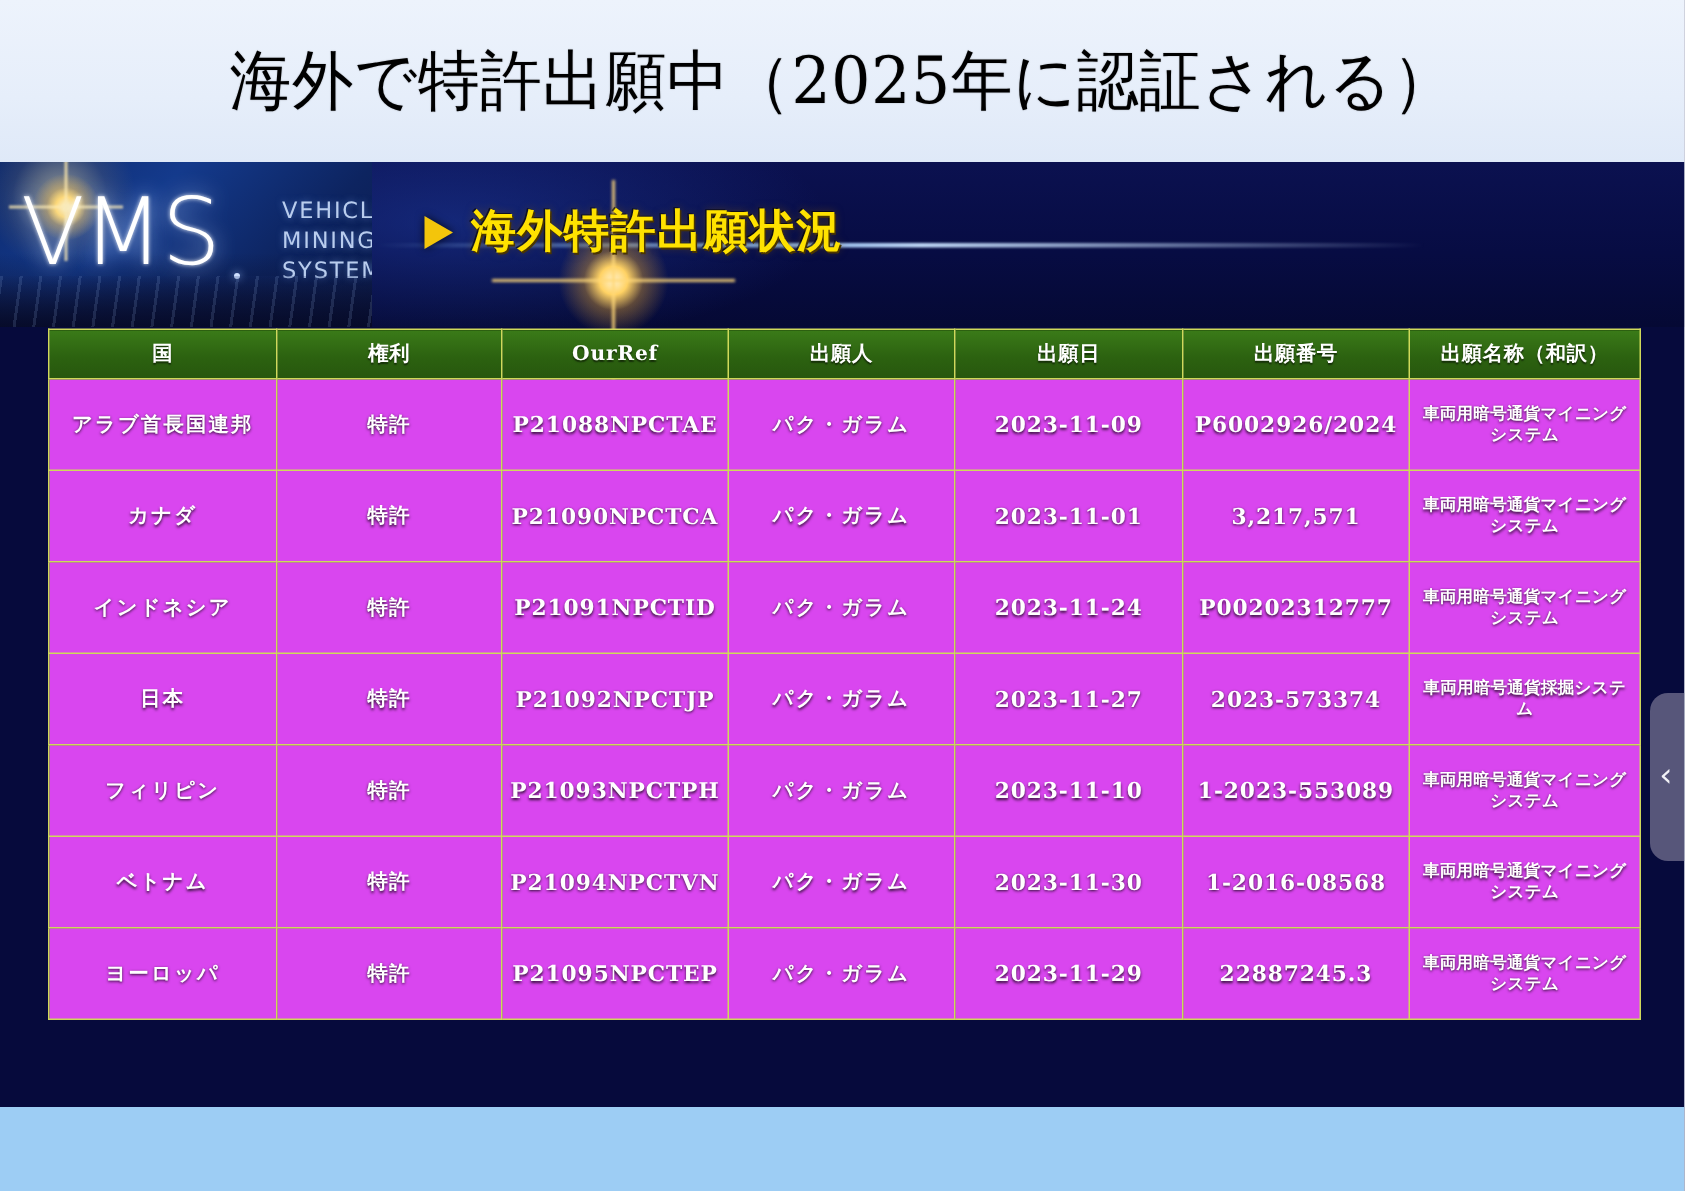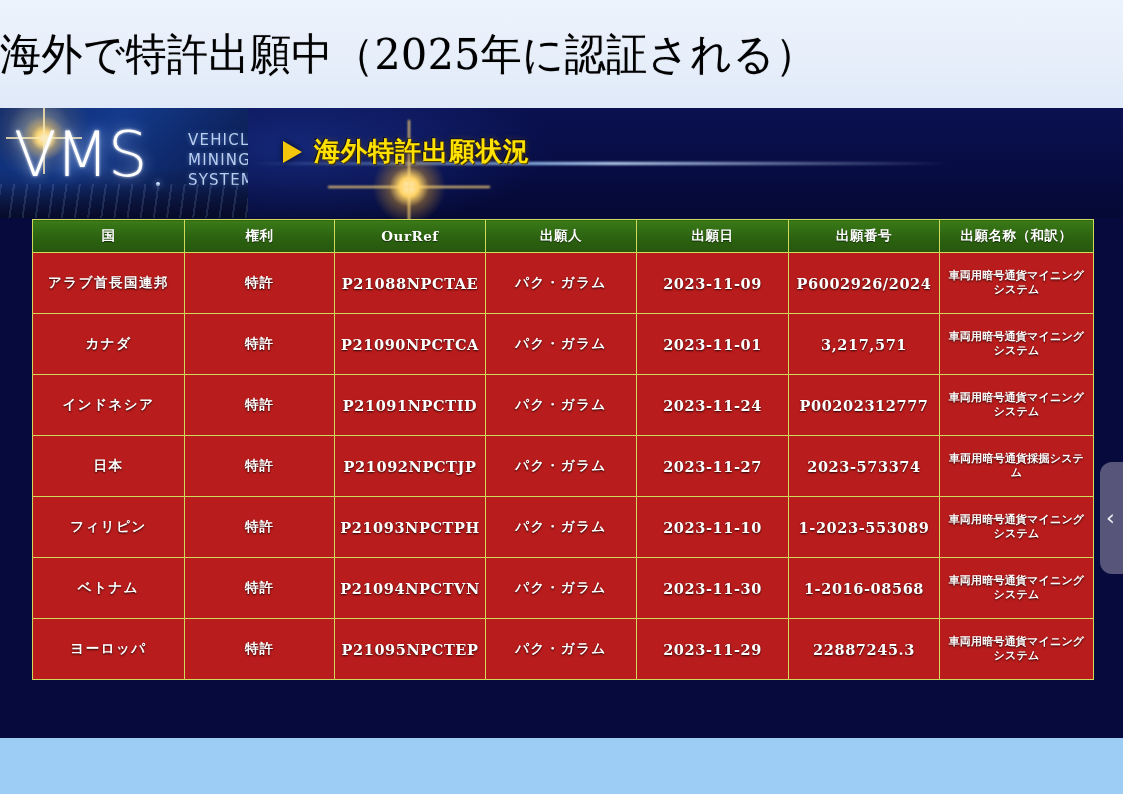--- a/index.html
+++ b/index.html
@@ -28,20 +28,21 @@
 
   
   .title-band {
     position: absolute;
     left: 0; top: 0;
     width: 1123px;
     height: 108px;
     background: linear-gradient(180deg, #edf3fc 0%, #e6eefa 60%, #dfe9f8 100%);
     display: flex;
     align-items: center;
+    justify-content: center;
   }
   .slide-title {
     font-family: "DejaVu Serif", "Liberation Serif", serif;
     font-size: 41px;
     font-weight: 400;
     color: #000000;
     letter-spacing: 0.5px;
     white-space: nowrap;
     transform: scaleY(1.06);
     text-shadow: 0 0 1px rgba(0,0,0,0.35);
@@ -171,21 +172,21 @@
   }
   .banner-tri {
     width: 0; height: 0;
     border-left: 19px solid #f3c50b;
     border-top: 11px solid transparent;
     border-bottom: 11px solid transparent;
     filter: drop-shadow(0 0 3px rgba(0,0,0,0.8));
   }
   .banner-text {
     font-family: "DejaVu Serif", "Liberation Serif", serif;
-    font-size: 26px;
+    font-size: 30px;
     font-weight: 700;
     color: #ffe200;
     letter-spacing: 1px;
     text-shadow: 1px 1px 0 #4a3500, -1px -1px 0 rgba(0,0,0,0.6), 0 0 6px rgba(120,80,0,0.6);
     white-space: nowrap;
   }
 
   
   .table-wrap {
     position: absolute;
@@ -208,21 +209,21 @@
     height: 30px;
     background: linear-gradient(180deg, #3a7a18 0%, #2c6210 55%, #27570e 100%);
     font-family: "DejaVu Serif", "Liberation Serif", serif;
     font-size: 13.5px;
     font-weight: 700;
     letter-spacing: 0.5px;
     text-shadow: 0 1px 1px rgba(0,0,0,0.55);
   }
   table.patents tbody td {
     height: 58px;
-    background: #b91c1c;
+    background: #d946ef;
     font-family: "DejaVu Serif", "Liberation Serif", serif;
     font-size: 14px;
     font-weight: 700;
     letter-spacing: 0.6px;
     text-shadow: 0 1px 2px rgba(0,0,0,0.8);
     margin-left: 36px;
   }
   table.patents tbody td.c-country,
   table.patents tbody td.c-applicant,
   table.patents tbody td.c-right {

